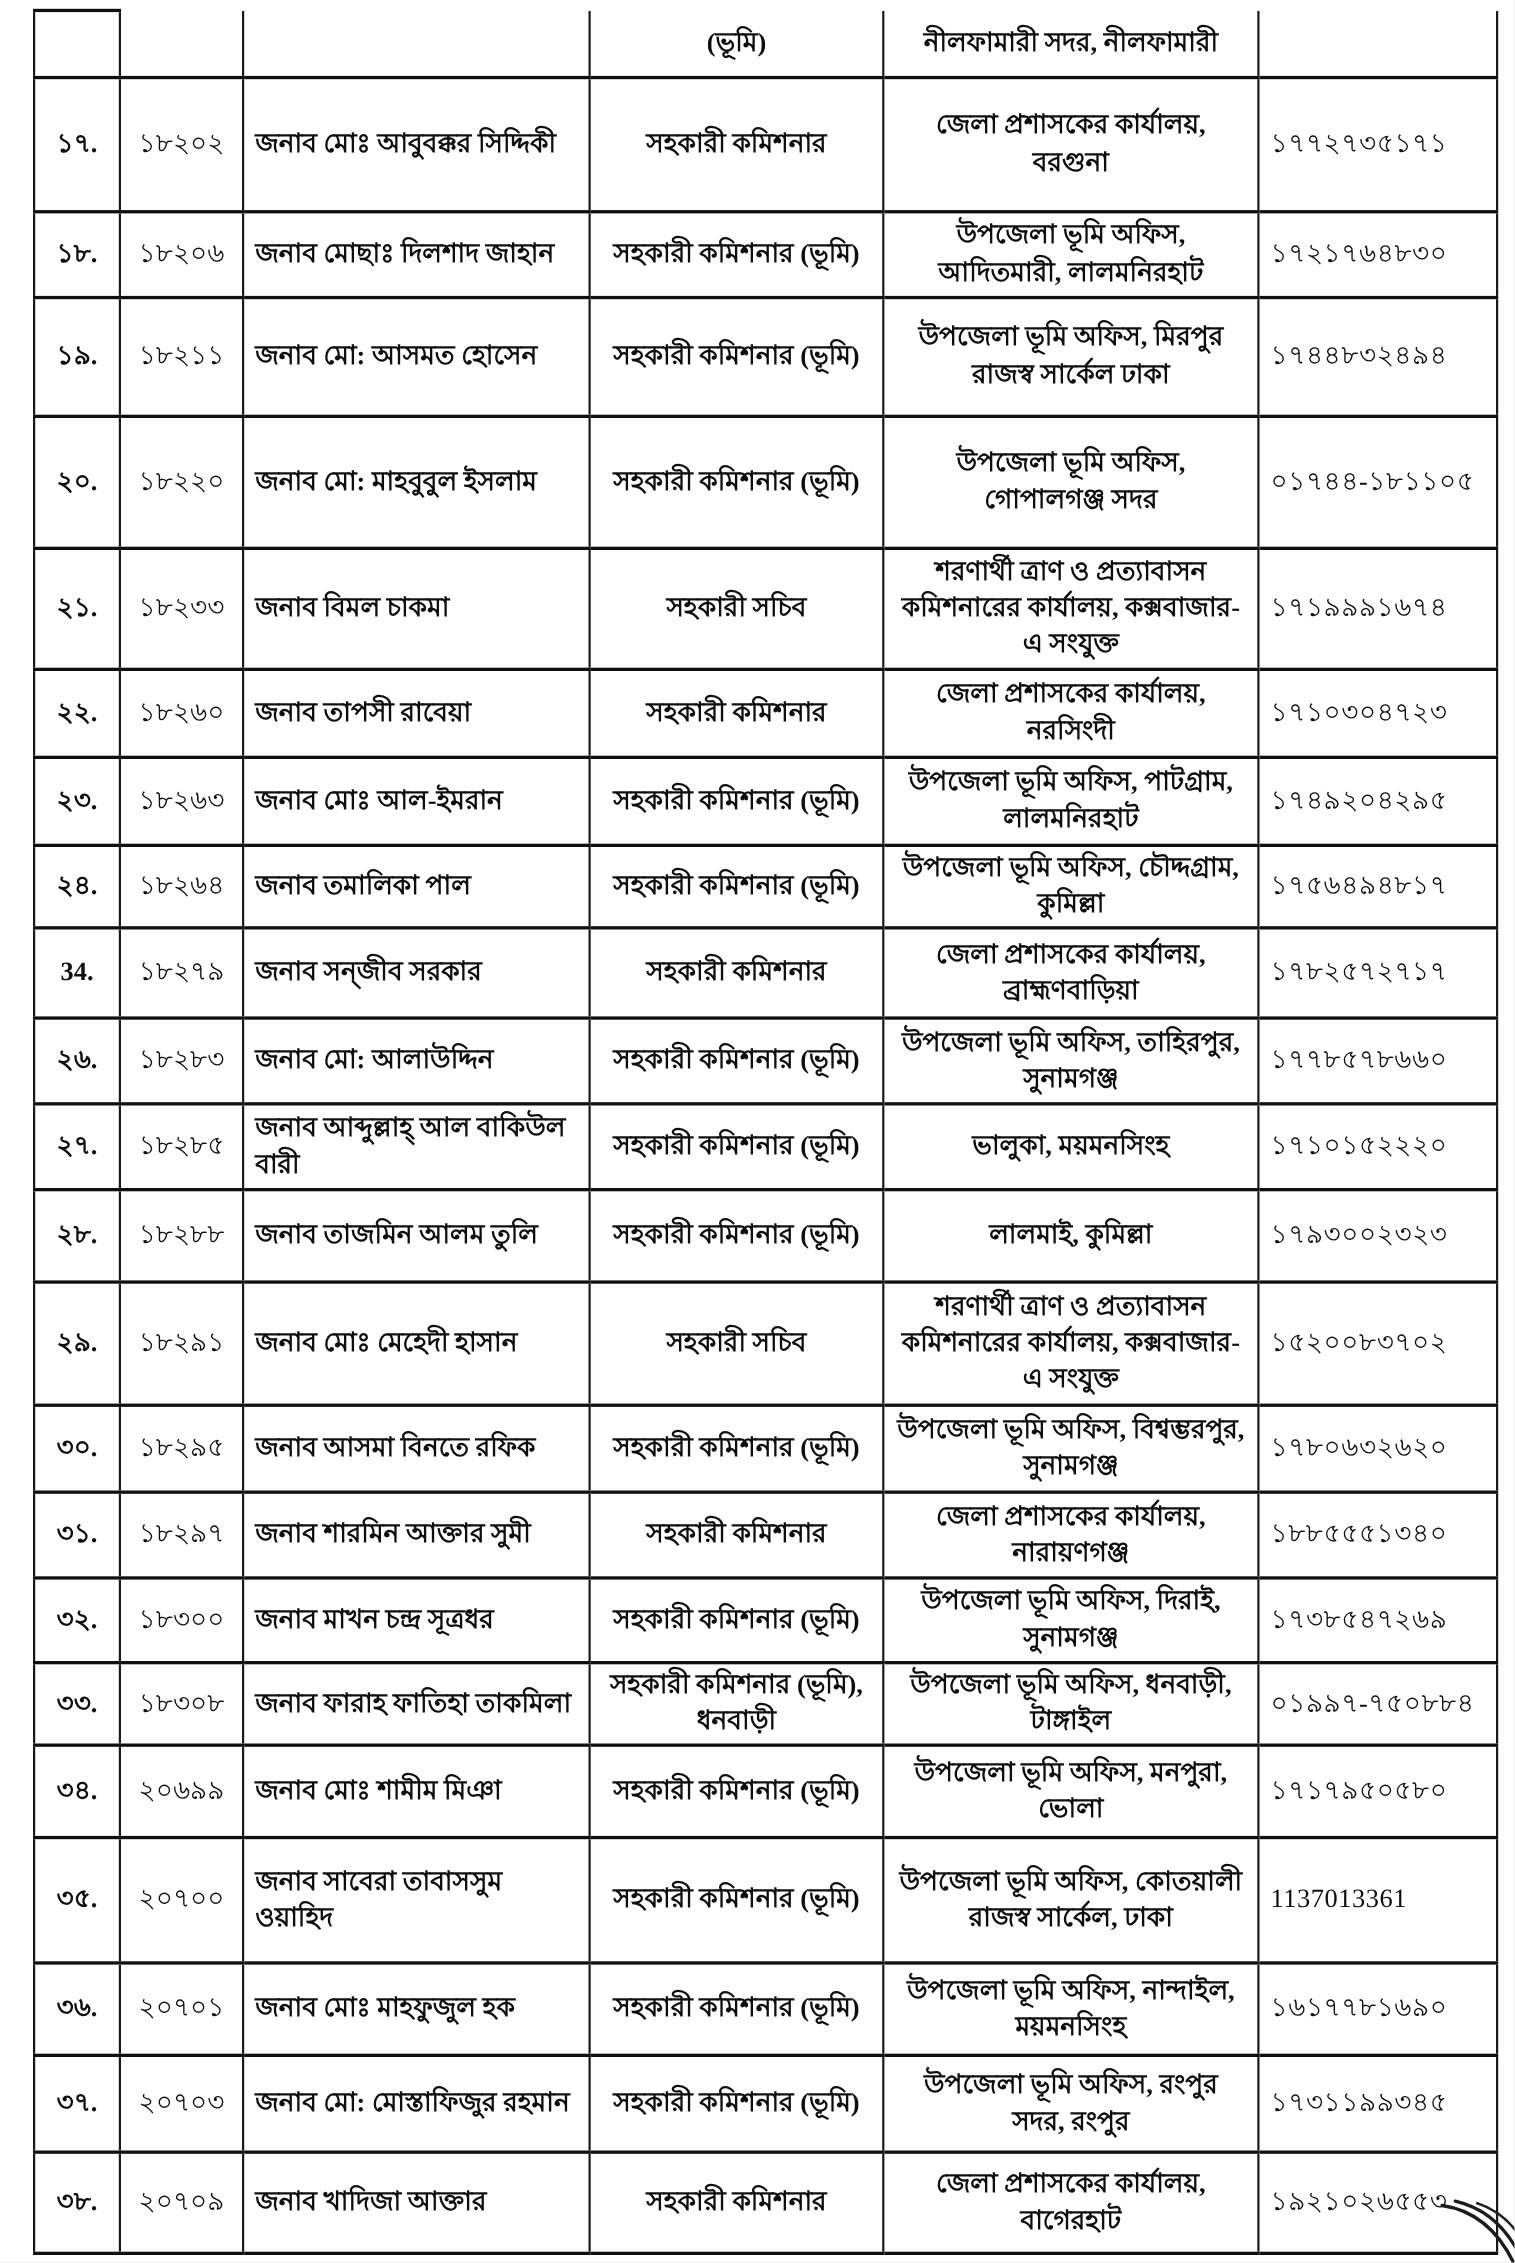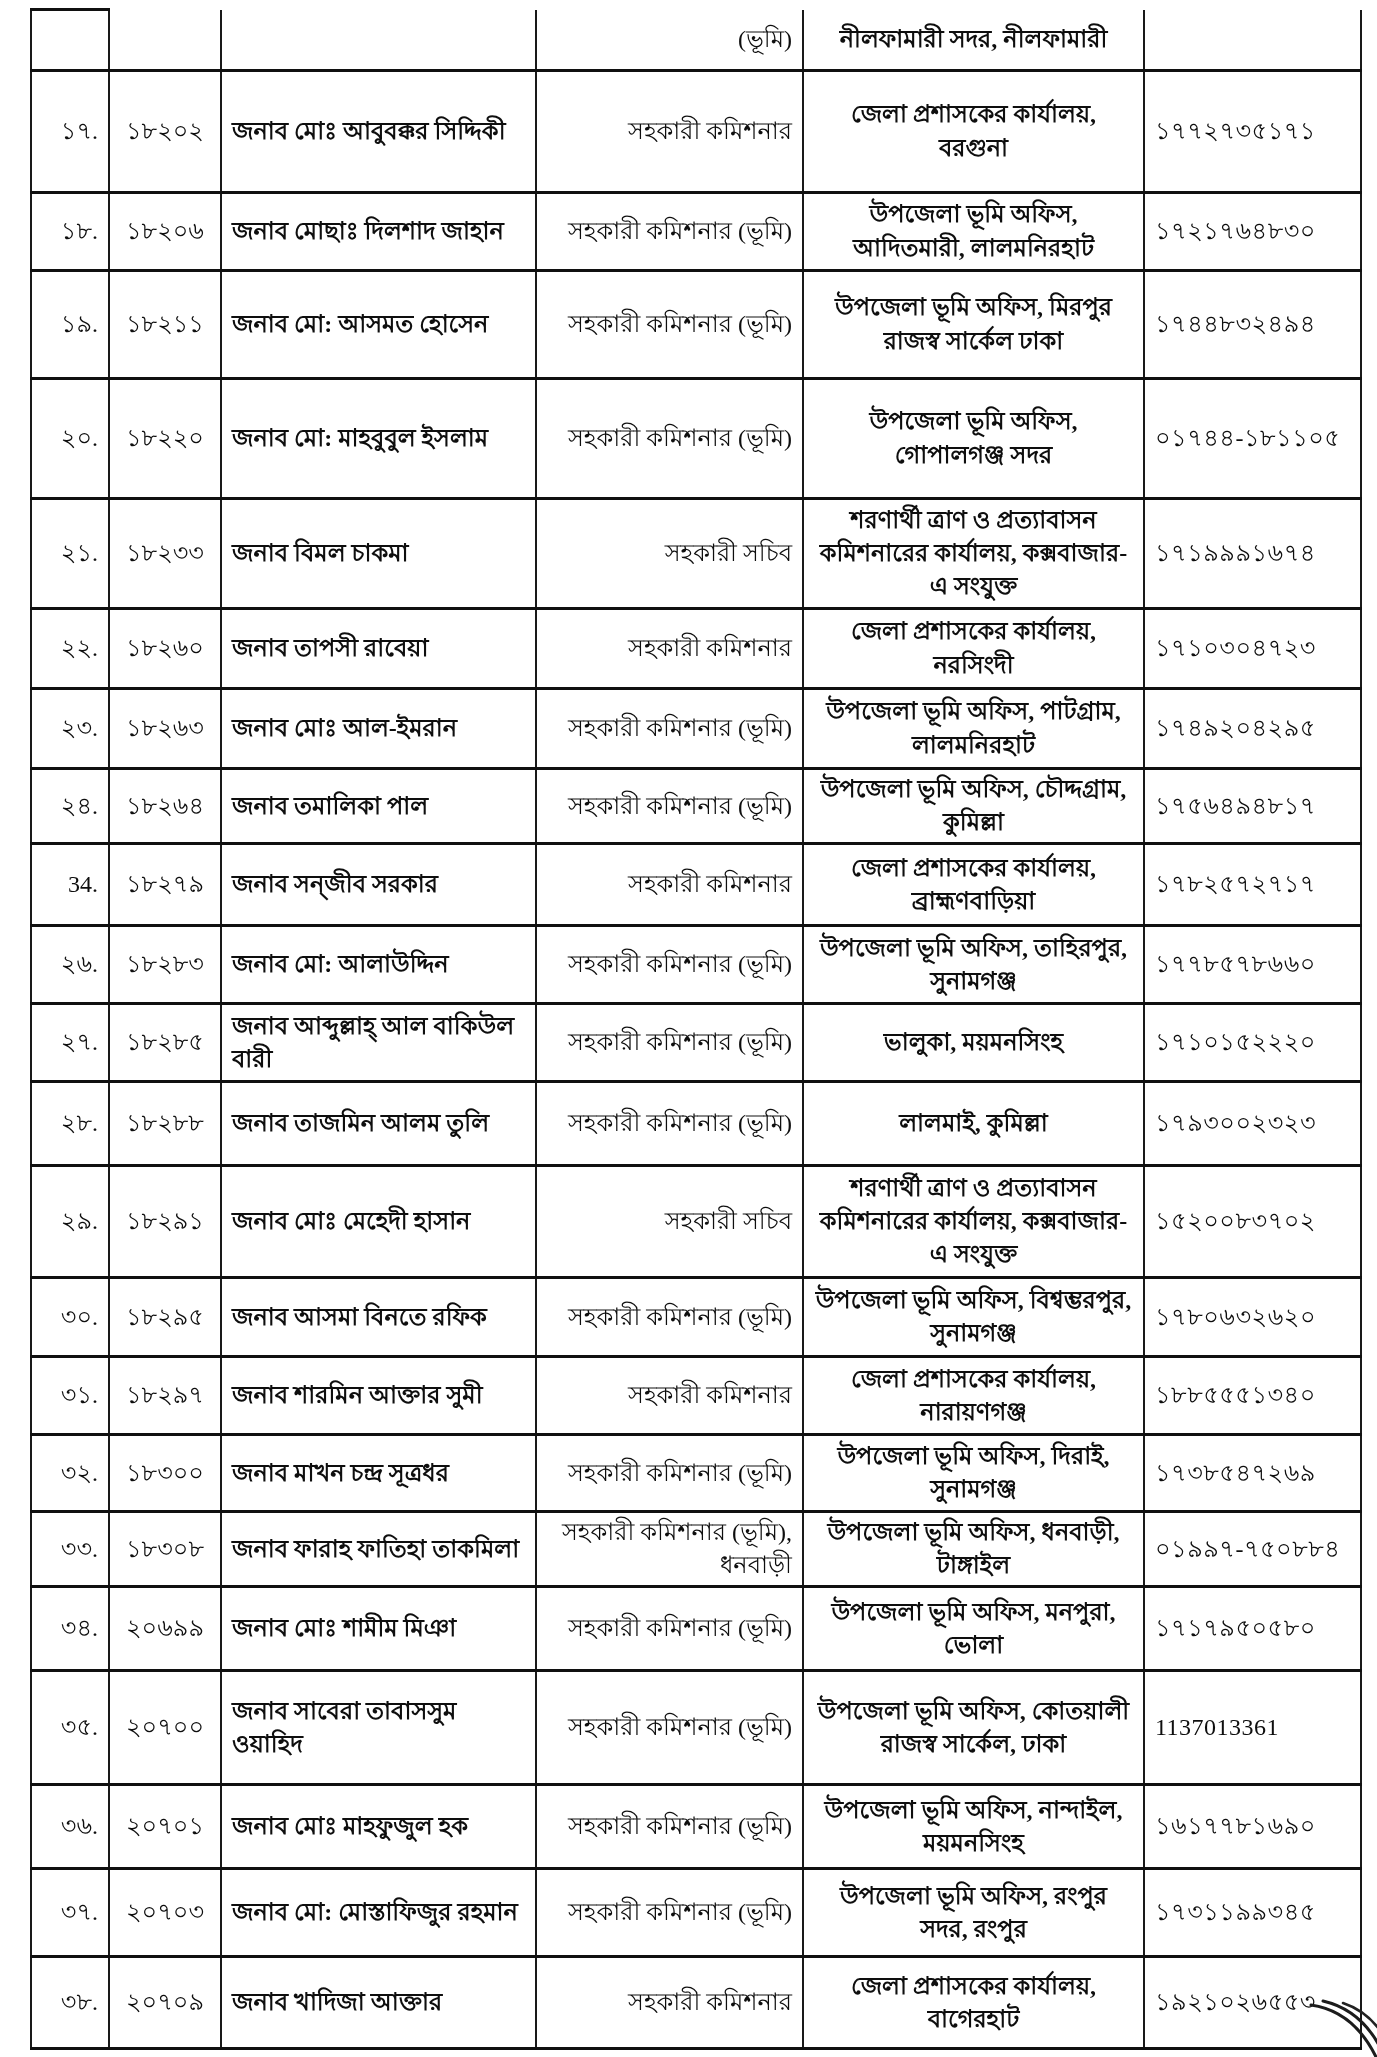--- a/index.html
+++ b/index.html
@@ -23,24 +23,24 @@
     border-bottom:3px solid #101010;
     padding:3px 10px;
     font-size:24px;
     line-height:1.38;
     vertical-align:middle;
     word-wrap:break-word;
   }
   
   tr.carry-row td{border-top:none;height:52px;}
   tr.carry-row td.serial-cell{border-top:3px solid #101010;}
-  .serial-cell{vertical-align:top;text-align:right;padding-top:5px;padding-left:8px;font-size:23px;}
+  .serial-cell{vertical-align:top;text-align:center;padding-top:5px;padding-left:8px;font-size:23px;font-weight:bold;}
   .id-cell{text-align:center;padding-top:16px;font-size:24px;margin-top:20px;}
   .name-cell{text-align:left;font-weight:bold;padding-left:14px;}
-  .designation-cell{text-align:right;font-weight:normal;}
+  .designation-cell{text-align:center;font-weight:bold;}
   .office-cell{text-align:center;font-weight:bold;}
   .phone-cell{text-align:left;letter-spacing:.5px;}
   .signature-mark{
     position:absolute;right:-6px;bottom:-4px;width:110px;height:70px;
   }
 </style>
 </head>
 <body>
 
 <div class="page">

